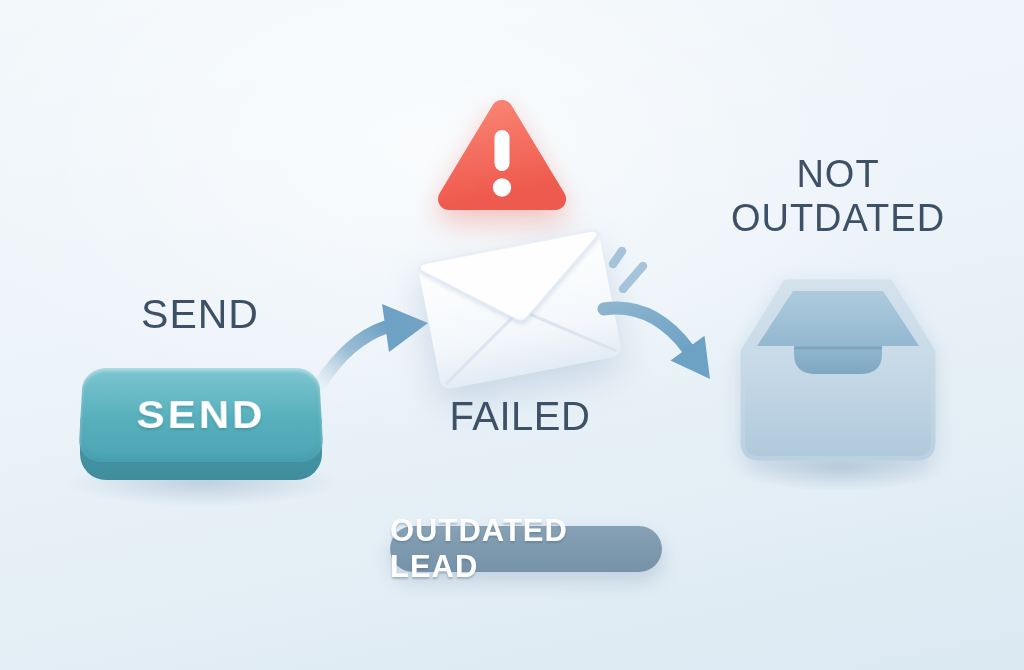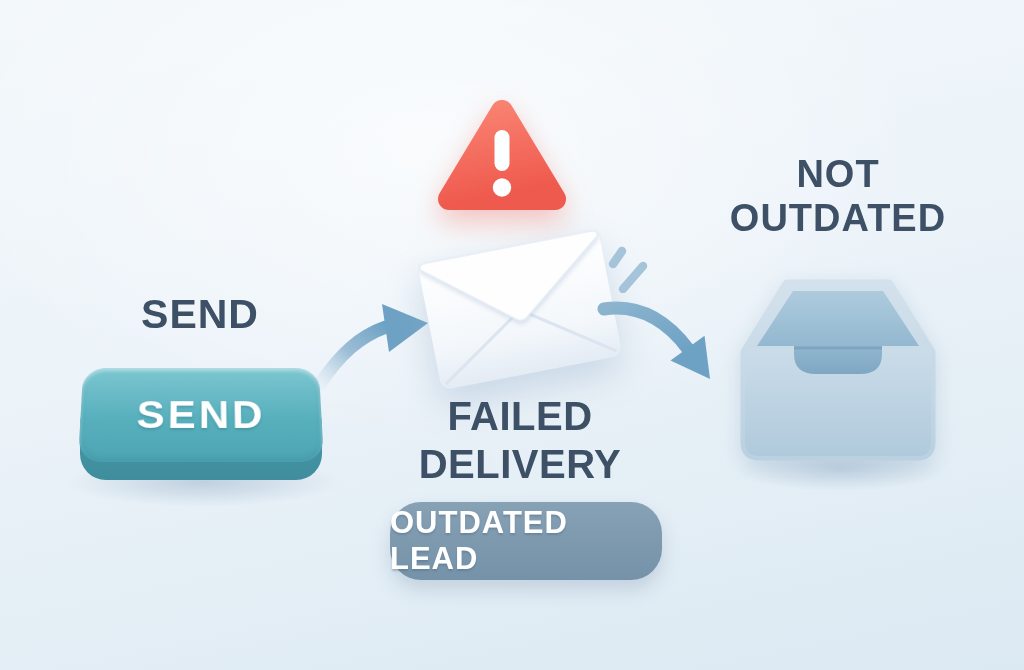--- a/index.html
+++ b/index.html
@@ -5,21 +5,21 @@
   * { margin:0; padding:0; box-sizing:border-box; }
   body { background:#ffffff; font-family:"Liberation Sans","DejaVu Sans",sans-serif; }
   .stage{
     position:relative; width:1024px; height:670px; overflow:hidden;
     background:
       radial-gradient(ellipse 700px 420px at 42% 22%, rgba(255,255,255,.65), rgba(255,255,255,0) 70%),
       linear-gradient(168deg, #f3f8fb 0%, #ecf3f9 45%, #dbe9f2 100%);
   }
   .abs{ position:absolute; }
   .navy-label{
-    color:#3d5066; font-weight:700; text-align:center; letter-spacing:1px;
+    color:#3d5066; font-weight:400; text-align:center; letter-spacing:1px;
   }
   .navy-label span{ display:block; }
 
   
   .send-heading{ left:100px; top:291px; width:200px; font-size:41px; }
 
   
   .send-button{ left:78px; top:360px; width:246px; height:124px; }
   .btn-ground-shadow{
     left:60px; top:456px; width:286px; height:52px;
@@ -53,21 +53,21 @@
   .tray-ground-shadow{
     left:733px; top:444px; width:214px; height:48px;
     background:radial-gradient(ellipse at center, rgba(125,155,185,.35) 0%, rgba(125,155,185,0) 68%);
   }
 
   
   .failed-label{ left:395px; top:392px; width:250px; font-size:40px; line-height:48px; letter-spacing:.5px; }
 
   
   .badge{
-    left:390px; top:502px; width:272px; height:78px; border-radius:31px;
+    left:390px; top:526px; width:272px; height:46px; border-radius:31px;
     background:linear-gradient(180deg,#87a1b5 0%, #7592a8 100%);
     box-shadow:0 10px 18px rgba(130,155,180,.32);
     display:flex; align-items:center; justify-content:flex-start;
   }
   .badge span{
     color:#ffffff; font-size:31px; font-weight:700; letter-spacing:1px;
     text-shadow:0 2px 2px rgba(70,100,125,.35);
   }
 
   
@@ -139,21 +139,20 @@
         <stop offset="0" stop-color="#8cb4cf"></stop>
         <stop offset="1" stop-color="#6ea2c4"></stop>
       </linearGradient>
     </defs>
     <path d="M7,21 C42,16 70,33 91,61" fill="none" stroke="url(#agradR)" stroke-width="13" stroke-linecap="round"></path>
     <polygon points="113,91 73.5,72.6 107.5,47.8" fill="#6ea2c4"></polygon>
   </svg>
 
   <div class="abs navy-label failed-label">
     <span>FAILED</span>
-    <span>DELIVERY</span>
   </div>
 
   <div class="abs badge">
     <span>OUTDATED LEAD</span>
   </div>
 
   <div class="abs navy-label notdelivered-label">
     <span>NOT</span>
     <span>OUTDATED</span>
   </div>

